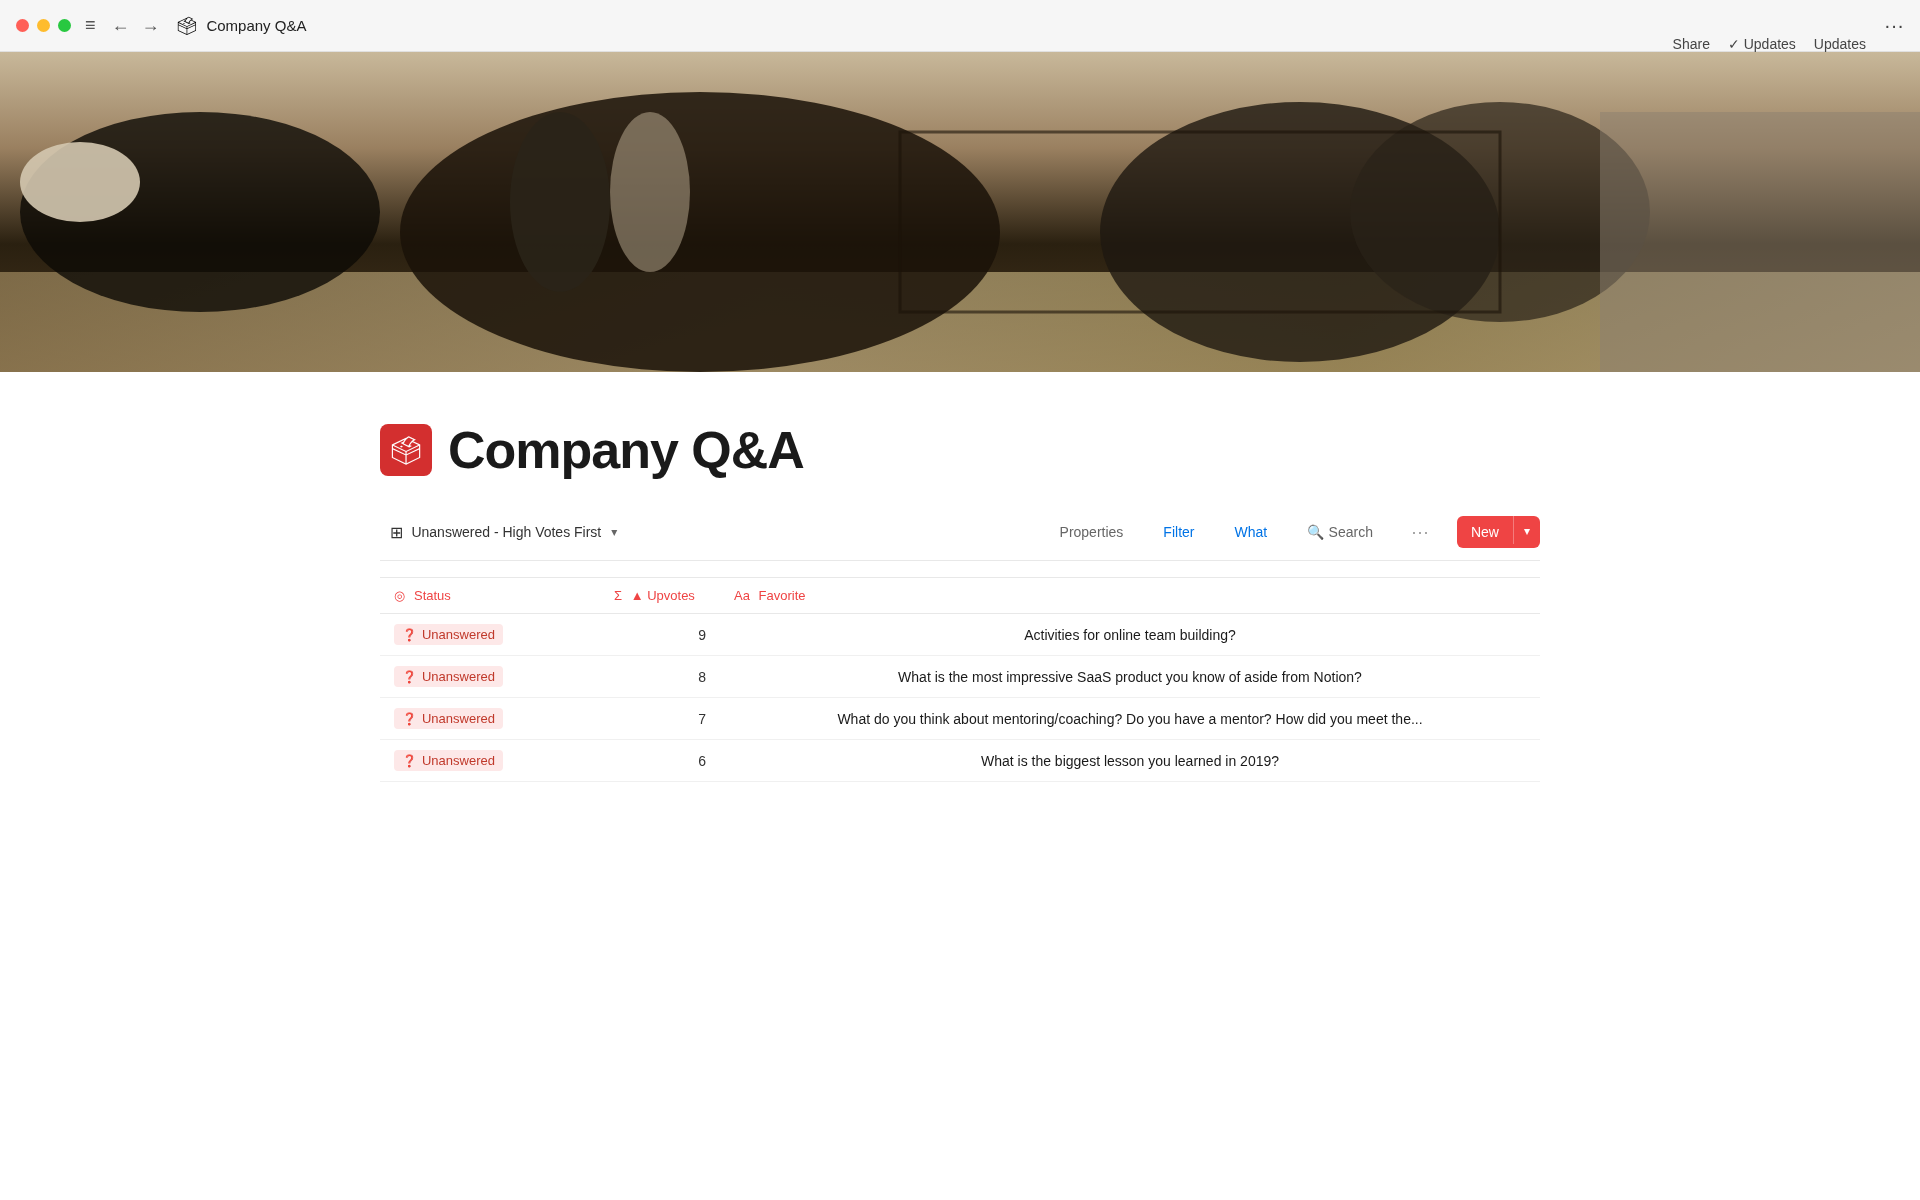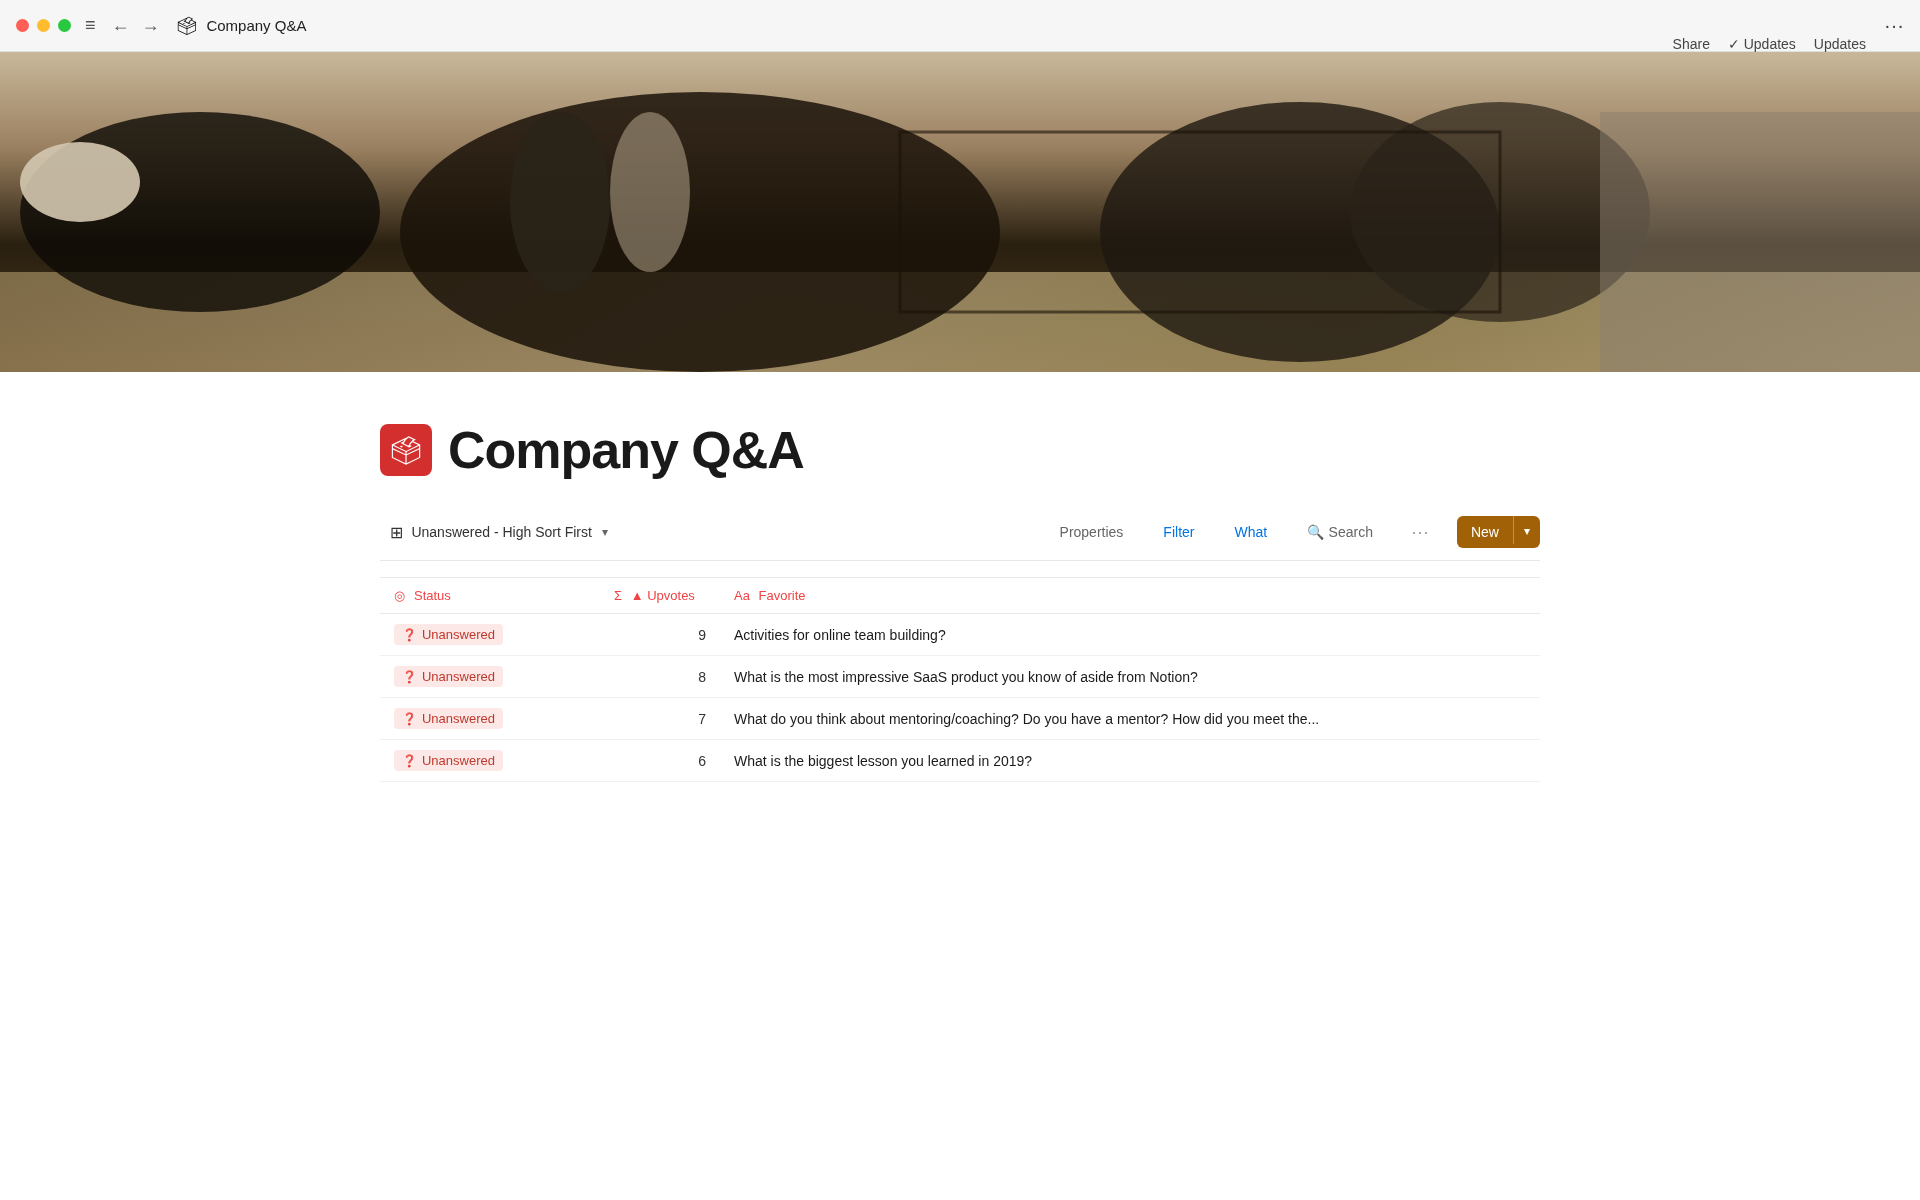--- a/index.html
+++ b/index.html
@@ -88,21 +88,21 @@
     }
     .tb-btn-blue { color: #0073e6; font-weight: 500; }
     .tb-search {
       display: flex; align-items: center; gap: 4px;
       font-size: 14px; color: #666; padding: 5px 10px; cursor: pointer;
       border-radius: 4px;
     }
     .tb-more { font-size: 18px; color: #999; padding: 4px 8px; cursor: pointer; }
     .new-btn {
       display: flex; align-items: flex-start;
-      background: #a16207; color: white; border: none;
+      background: #ef4444; color: white; border: none;
       border-radius: 6px; font-size: 14px; font-weight: 500;
       cursor: pointer; overflow: hidden;
     }
     .new-btn-label { padding: 8px 14px; }
     .new-btn-divider { width: 1px; background: rgba(255,255,255,0.3); height: 28px; }
     .new-btn-chevron { padding: 8px 10px; font-size: 12px; }
 
     
     .db-table { width: 100%; border-collapse: collapse; }
     .db-table-header { border-top: 1px solid #e8e8e8; border-bottom: 1px solid #e8e8e8; }
@@ -120,21 +120,21 @@
 
     .status-badge {
       display: inline-flex; align-items: center; gap: 5px;
       background: #fde8e8; color: #c0392b;
       border-radius: 4px; padding: 3px 8px;
       font-size: 13px; font-weight: 500;
     }
     .status-icon { font-size: 12px; }
 
     .upvotes-cell { text-align: right; color: #333; font-size: 14px; font-variant-numeric: tabular-nums; }
-    .question-cell { color: #1a1a1a; font-size: 14px; }
+    .question-cell { color: #1a1a1a; font-size: 14px; text-align: center; }
   </style>
 </head>
 <body>
 
 <div class="titlebar">
   <div class="traffic-lights">
     <div class="tl tl-red"></div>
     <div class="tl tl-yellow"></div>
     <div class="tl tl-green"></div>
   </div>
@@ -205,21 +205,21 @@
 <div class="page-content">
 
   <div class="page-title-row">
     <div class="page-emoji">🗳</div>
     <h1 class="page-title">Company Q&amp;A</h1>
   </div>
 
   <div class="db-toolbar">
     <div class="view-selector">
       <span class="view-icon">⊞</span>
-      <span>Unanswered - High Sort First</span>
+      <span>Unanswered - High Votes First</span>
       <span class="view-chevron">▾</span>
     </div>
 
     <div class="toolbar-right">
       <button class="tb-btn">Properties</button>
       <button class="tb-btn tb-btn-blue">Filter</button>
       <button class="tb-btn tb-btn-blue">What</button>
       <div class="tb-search">
         <span>🔍</span>
         <span>Search</span>

